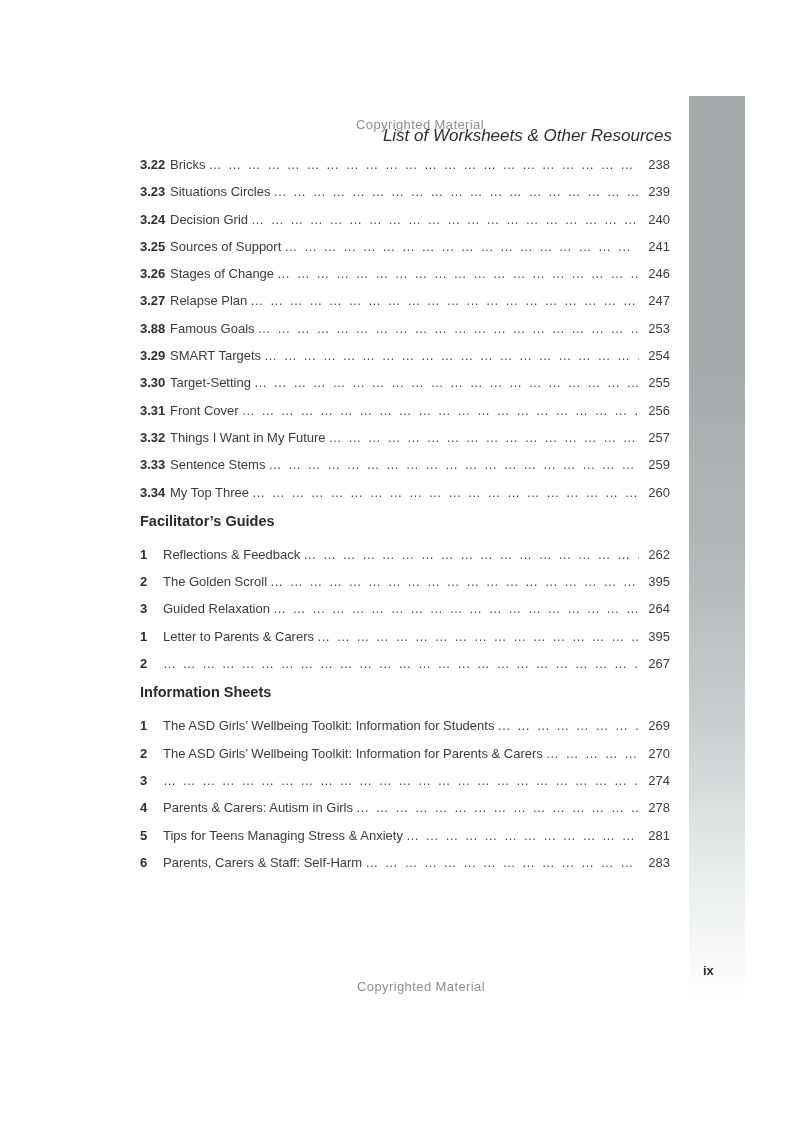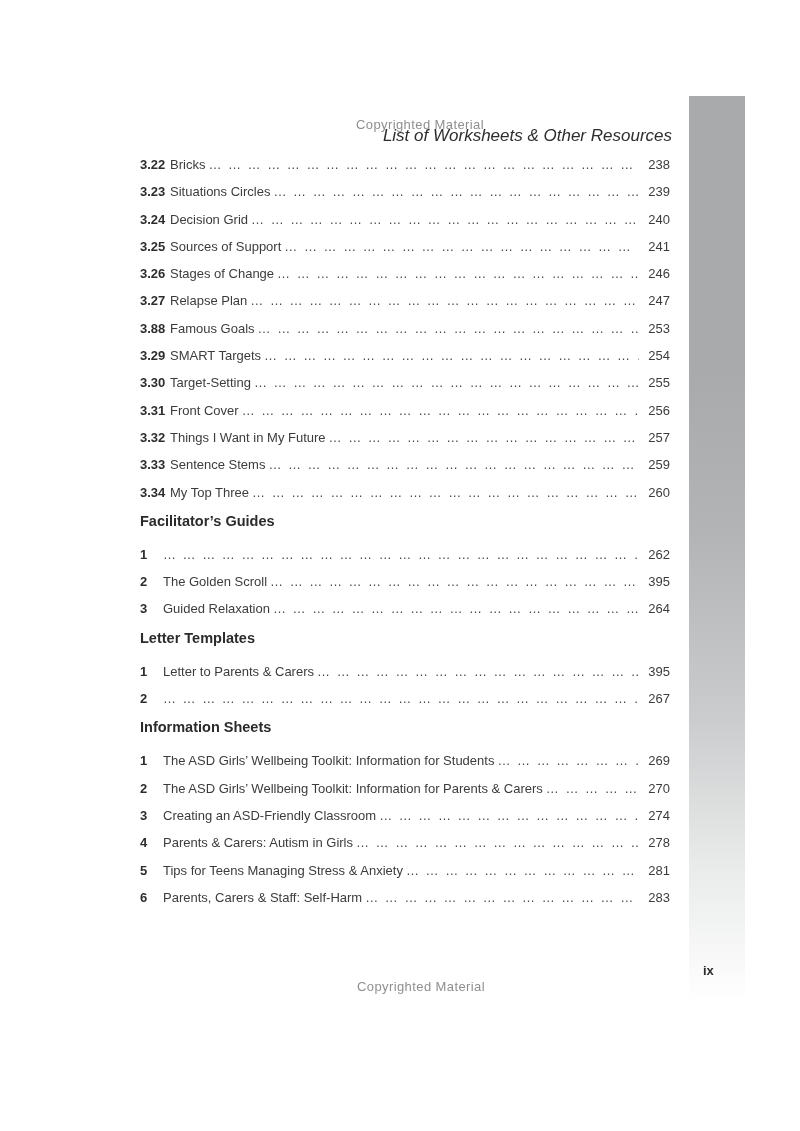--- a/index.html
+++ b/index.html
@@ -206,36 +206,36 @@
   </div>
       <div class="toc-row">
     <span class="num">3.34</span>
     <span class="label">My Top Three</span>
     <span class="leader">… … … … … … … … … … … … … … … … … … … … … … … … … … … … … … … … … … … … … … … … … … … … … … … … … … … … … … … … … … … … … … … … … … … … … … </span>
     <span class="pnum">260</span>
   </div>
       <div class="sec-heading">Facilitator’s Guides</div>
       <div class="toc-row single">
     <span class="num">1</span>
+    <span class="label">Reflections &amp; Feedback</span>
     <span class="leader">… … … … … … … … … … … … … … … … … … … … … … … … … … … … … … … … … … … … … … … … … … … … … … … … … … … … … … … … … … … … … … … … … … … … … … </span>
     <span class="pnum">262</span>
   </div>
       <div class="toc-row single">
     <span class="num">2</span>
     <span class="label">The Golden Scroll</span>
     <span class="leader">… … … … … … … … … … … … … … … … … … … … … … … … … … … … … … … … … … … … … … … … … … … … … … … … … … … … … … … … … … … … … … … … … … … … … … </span>
     <span class="pnum">395</span>
   </div>
       <div class="toc-row single">
     <span class="num">3</span>
     <span class="label">Guided Relaxation</span>
     <span class="leader">… … … … … … … … … … … … … … … … … … … … … … … … … … … … … … … … … … … … … … … … … … … … … … … … … … … … … … … … … … … … … … … … … … … … … … </span>
     <span class="pnum">264</span>
   </div>
-      <div class="sec-heading">Letter Templates</div>
       <div class="toc-row single">
     <span class="num">1</span>
     <span class="label">Letter to Parents &amp; Carers</span>
     <span class="leader">… … … … … … … … … … … … … … … … … … … … … … … … … … … … … … … … … … … … … … … … … … … … … … … … … … … … … … … … … … … … … … … … … … … … … … </span>
     <span class="pnum">395</span>
   </div>
       <div class="toc-row single">
     <span class="num">2</span>
     <span class="leader">… … … … … … … … … … … … … … … … … … … … … … … … … … … … … … … … … … … … … … … … … … … … … … … … … … … … … … … … … … … … … … … … … … … … … … </span>
     <span class="pnum">267</span>
@@ -248,21 +248,20 @@
     <span class="pnum">269</span>
   </div>
       <div class="toc-row single">
     <span class="num">2</span>
     <span class="label">The ASD Girls’ Wellbeing Toolkit: Information for Parents &amp; Carers</span>
     <span class="leader">… … … … … … … … … … … … … … … … … … … … … … … … … … … … … … … … … … … … … … … … … … … … … … … … … … … … … … … … … … … … … … … … … … … … … … </span>
     <span class="pnum">270</span>
   </div>
       <div class="toc-row single">
     <span class="num">3</span>
-    <span class="label">Creating an ASD-Friendly Classroom</span>
     <span class="leader">… … … … … … … … … … … … … … … … … … … … … … … … … … … … … … … … … … … … … … … … … … … … … … … … … … … … … … … … … … … … … … … … … … … … … … </span>
     <span class="pnum">274</span>
   </div>
       <div class="toc-row single">
     <span class="num">4</span>
     <span class="label">Parents &amp; Carers: Autism in Girls</span>
     <span class="leader">… … … … … … … … … … … … … … … … … … … … … … … … … … … … … … … … … … … … … … … … … … … … … … … … … … … … … … … … … … … … … … … … … … … … … … </span>
     <span class="pnum">278</span>
   </div>
       <div class="toc-row single">

